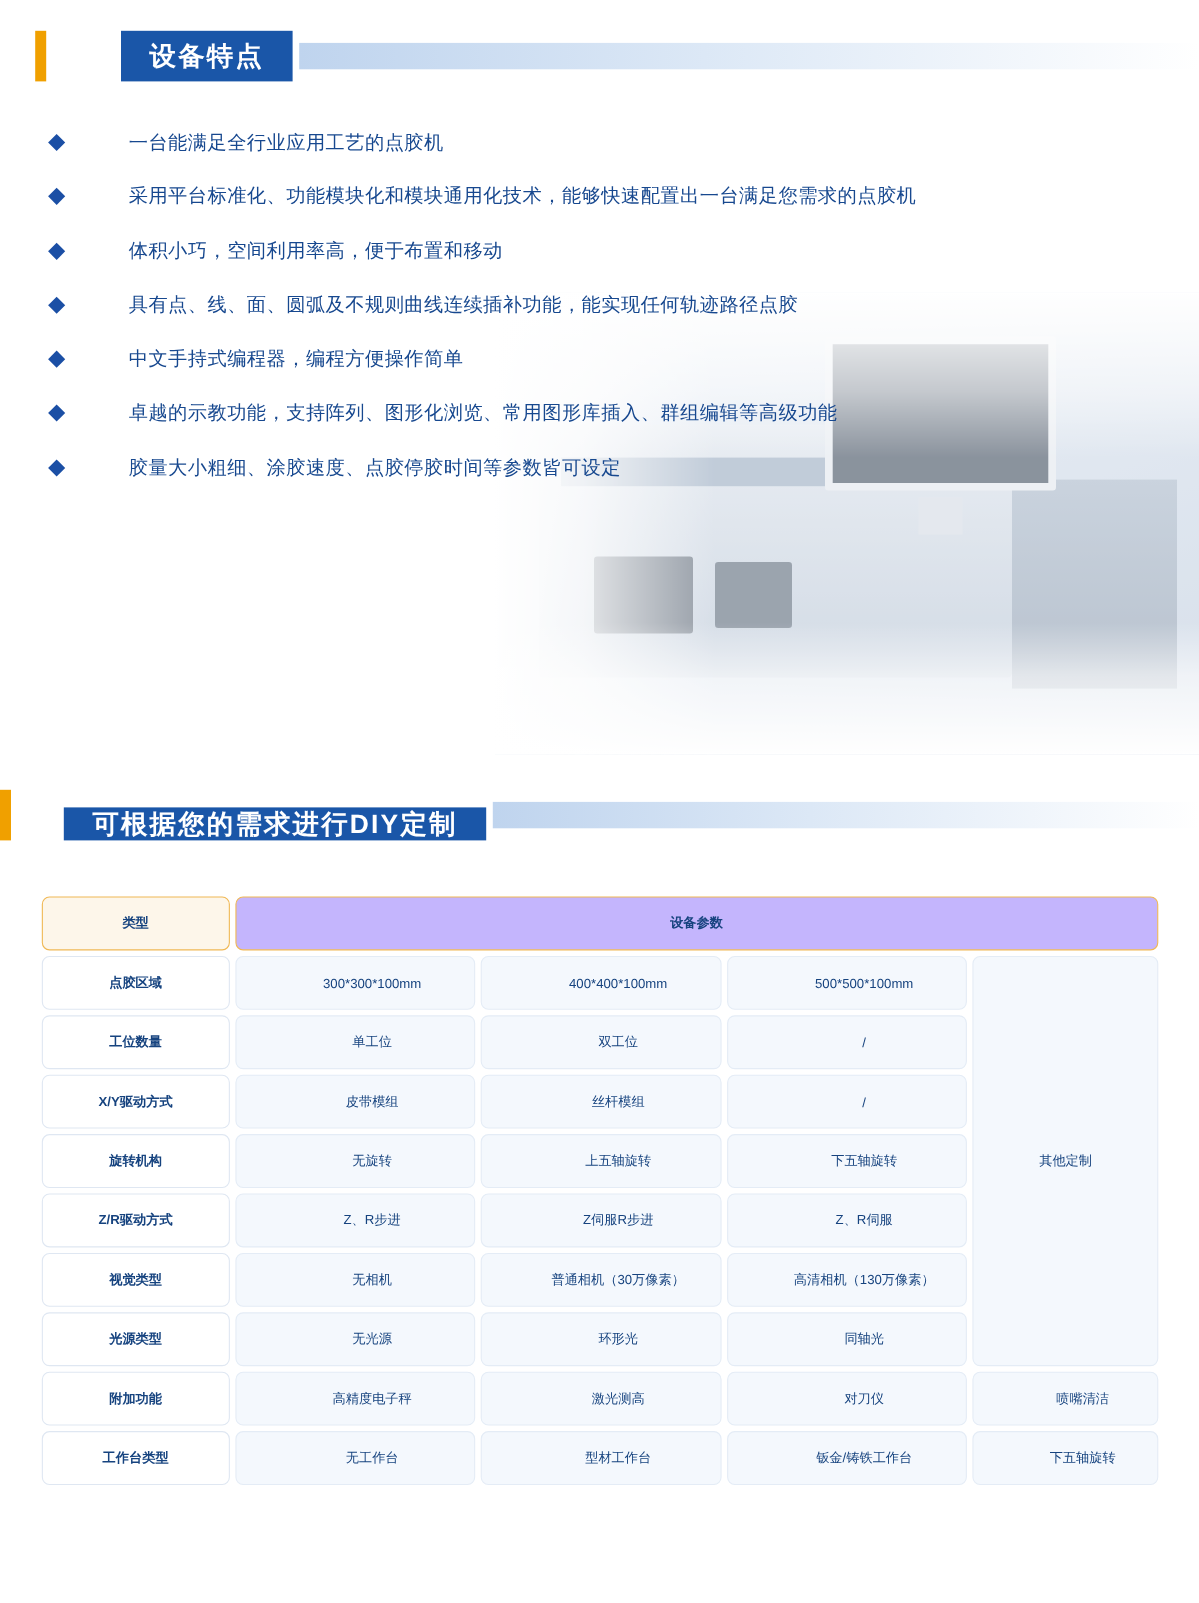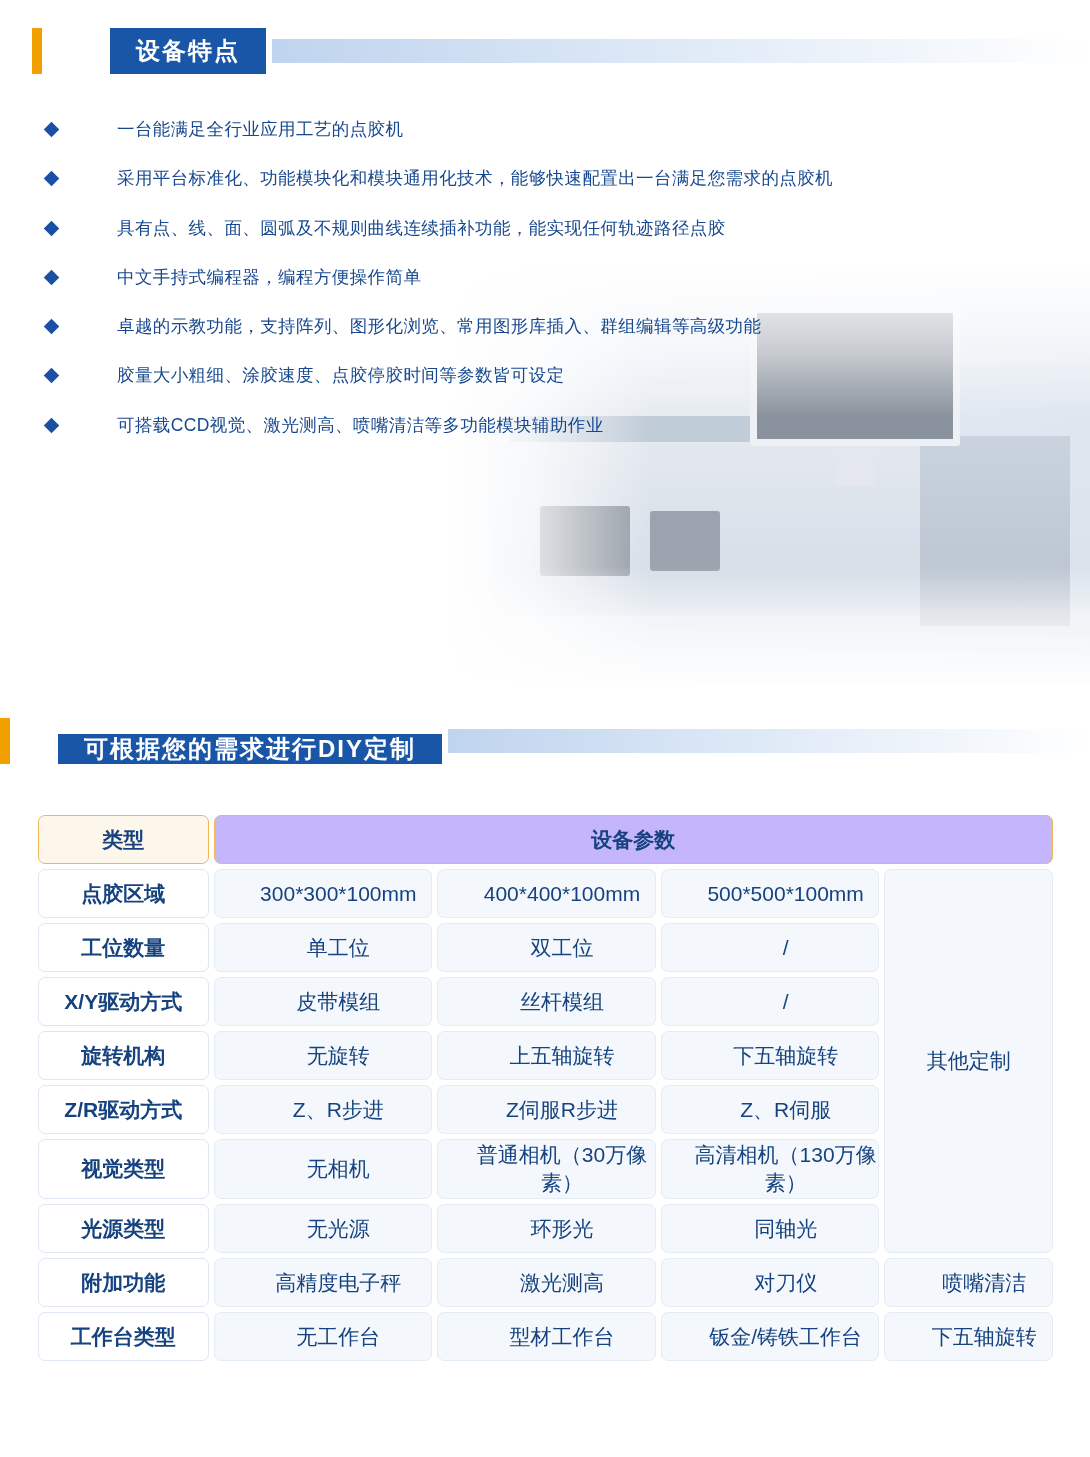--- a/index.html
+++ b/index.html
@@ -149,21 +149,21 @@
   }
   table.diy {
     border-collapse: separate;
     border-spacing: 5px 5px;
     width: 1025px;
     table-layout: fixed;
   }
   table.diy td {
     text-align: center;
     vertical-align: middle;
-    font-size: 21px;
+    font-size: 12px;
     color: #16437f;
     height: 49px;
     border-radius: 7px;
   }
   td.hdr-type {
     background: #fdf6ea;
     border: 1.4px solid #f0b855;
     font-weight: bold;
     font-size: 19px;
     color: #14397a;
@@ -230,37 +230,37 @@
     <div class="feature-item">
       <span class="diamond"></span>
       <span class="txt">一台能满足全行业应用工艺的点胶机</span>
     </div>
     <div class="feature-item">
       <span class="diamond"></span>
       <span class="txt">采用平台标准化、功能模块化和模块通用化技术，能够快速配置出一台满足您需求的点胶机</span>
     </div>
     <div class="feature-item">
       <span class="diamond"></span>
+      <span class="txt">体积小巧，空间利用率高，便于布置和移动</span>
+    </div>
+    <div class="feature-item">
+      <span class="diamond"></span>
       <span class="txt">具有点、线、面、圆弧及不规则曲线连续插补功能，能实现任何轨迹路径点胶</span>
     </div>
     <div class="feature-item">
       <span class="diamond"></span>
       <span class="txt">中文手持式编程器，编程方便操作简单</span>
     </div>
     <div class="feature-item">
       <span class="diamond"></span>
       <span class="txt">卓越的示教功能，支持阵列、图形化浏览、常用图形库插入、群组编辑等高级功能</span>
     </div>
     <div class="feature-item">
       <span class="diamond"></span>
       <span class="txt">胶量大小粗细、涂胶速度、点胶停胶时间等参数皆可设定</span>
-    </div>
-    <div class="feature-item">
-      <span class="diamond"></span>
-      <span class="txt">可搭载CCD视觉、激光测高、喷嘴清洁等多功能模块辅助作业</span>
     </div>
   </div>
 </div>
 
 <div class="section-head" id="head-diy">
   <div class="bar-yellow"></div>
   <div class="title-box">可根据您的需求进行DIY定制</div>
   <div class="fade"></div>
 </div>
 

